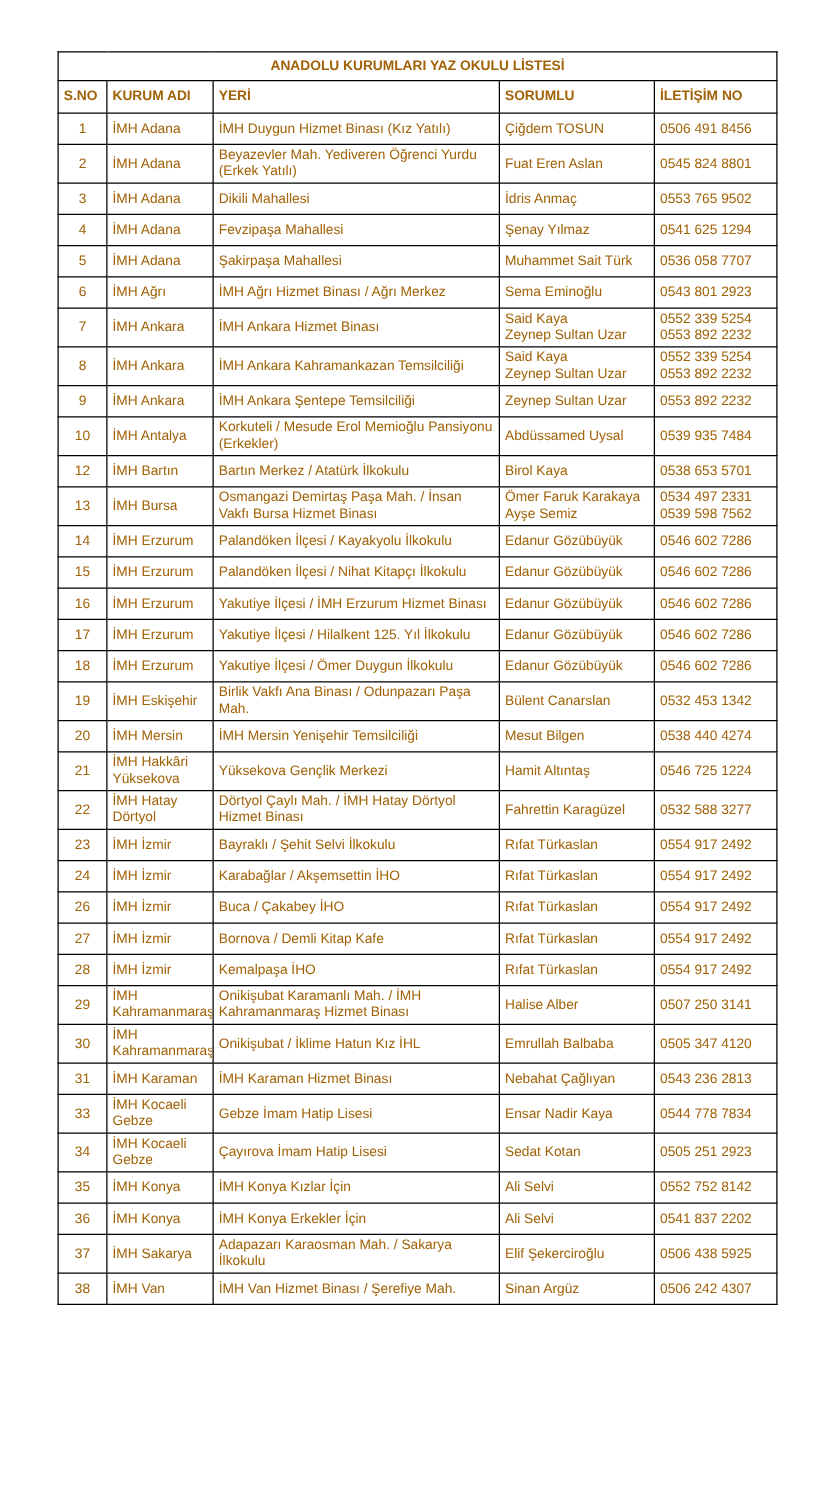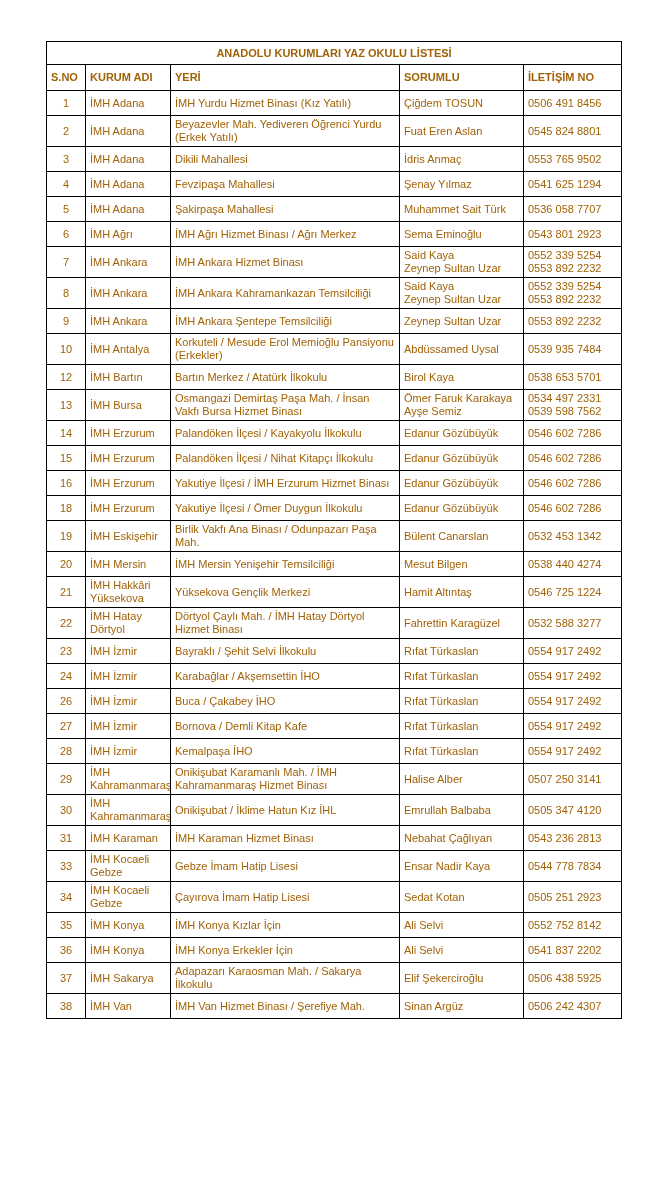--- a/index.html
+++ b/index.html
@@ -78,21 +78,21 @@
           <th>KURUM ADI</th>
           <th>YERİ</th>
           <th>SORUMLU</th>
           <th>İLETİŞİM NO</th>
         </tr>
       </thead>
       <tbody>
           <tr>
             <td class="td-sno">1</td>
             <td class="td-kurum">İMH Adana</td>
-            <td class="td-yeri">İMH Yurdu Hizmet Binası (Kız Yatılı)</td>
+            <td class="td-yeri">İMH Duygun Hizmet Binası (Kız Yatılı)</td>
             <td class="td-sorumlu">Çiğdem TOSUN</td>
             <td class="td-iletisim">0506 491 8456</td>
           </tr>
           <tr>
             <td class="td-sno">2</td>
             <td class="td-kurum">İMH Adana</td>
             <td class="td-yeri">Beyazevler Mah. Yediveren Öğrenci Yurdu (Erkek Yatılı)</td>
             <td class="td-sorumlu">Fuat Eren Aslan</td>
             <td class="td-iletisim">0545 824 8801</td>
           </tr>
@@ -187,20 +187,27 @@
             <td class="td-iletisim">0546 602 7286</td>
           </tr>
           <tr>
             <td class="td-sno">16</td>
             <td class="td-kurum">İMH Erzurum</td>
             <td class="td-yeri">Yakutiye İlçesi / İMH Erzurum Hizmet Binası</td>
             <td class="td-sorumlu">Edanur Gözübüyük</td>
             <td class="td-iletisim">0546 602 7286</td>
           </tr>
           <tr>
+            <td class="td-sno">17</td>
+            <td class="td-kurum">İMH Erzurum</td>
+            <td class="td-yeri">Yakutiye İlçesi / Hilalkent 125. Yıl İlkokulu</td>
+            <td class="td-sorumlu">Edanur Gözübüyük</td>
+            <td class="td-iletisim">0546 602 7286</td>
+          </tr>
+          <tr>
             <td class="td-sno">18</td>
             <td class="td-kurum">İMH Erzurum</td>
             <td class="td-yeri">Yakutiye İlçesi / Ömer Duygun İlkokulu</td>
             <td class="td-sorumlu">Edanur Gözübüyük</td>
             <td class="td-iletisim">0546 602 7286</td>
           </tr>
           <tr>
             <td class="td-sno">19</td>
             <td class="td-kurum">İMH Eskişehir</td>
             <td class="td-yeri">Birlik Vakfı Ana Binası / Odunpazarı Paşa Mah.</td>

